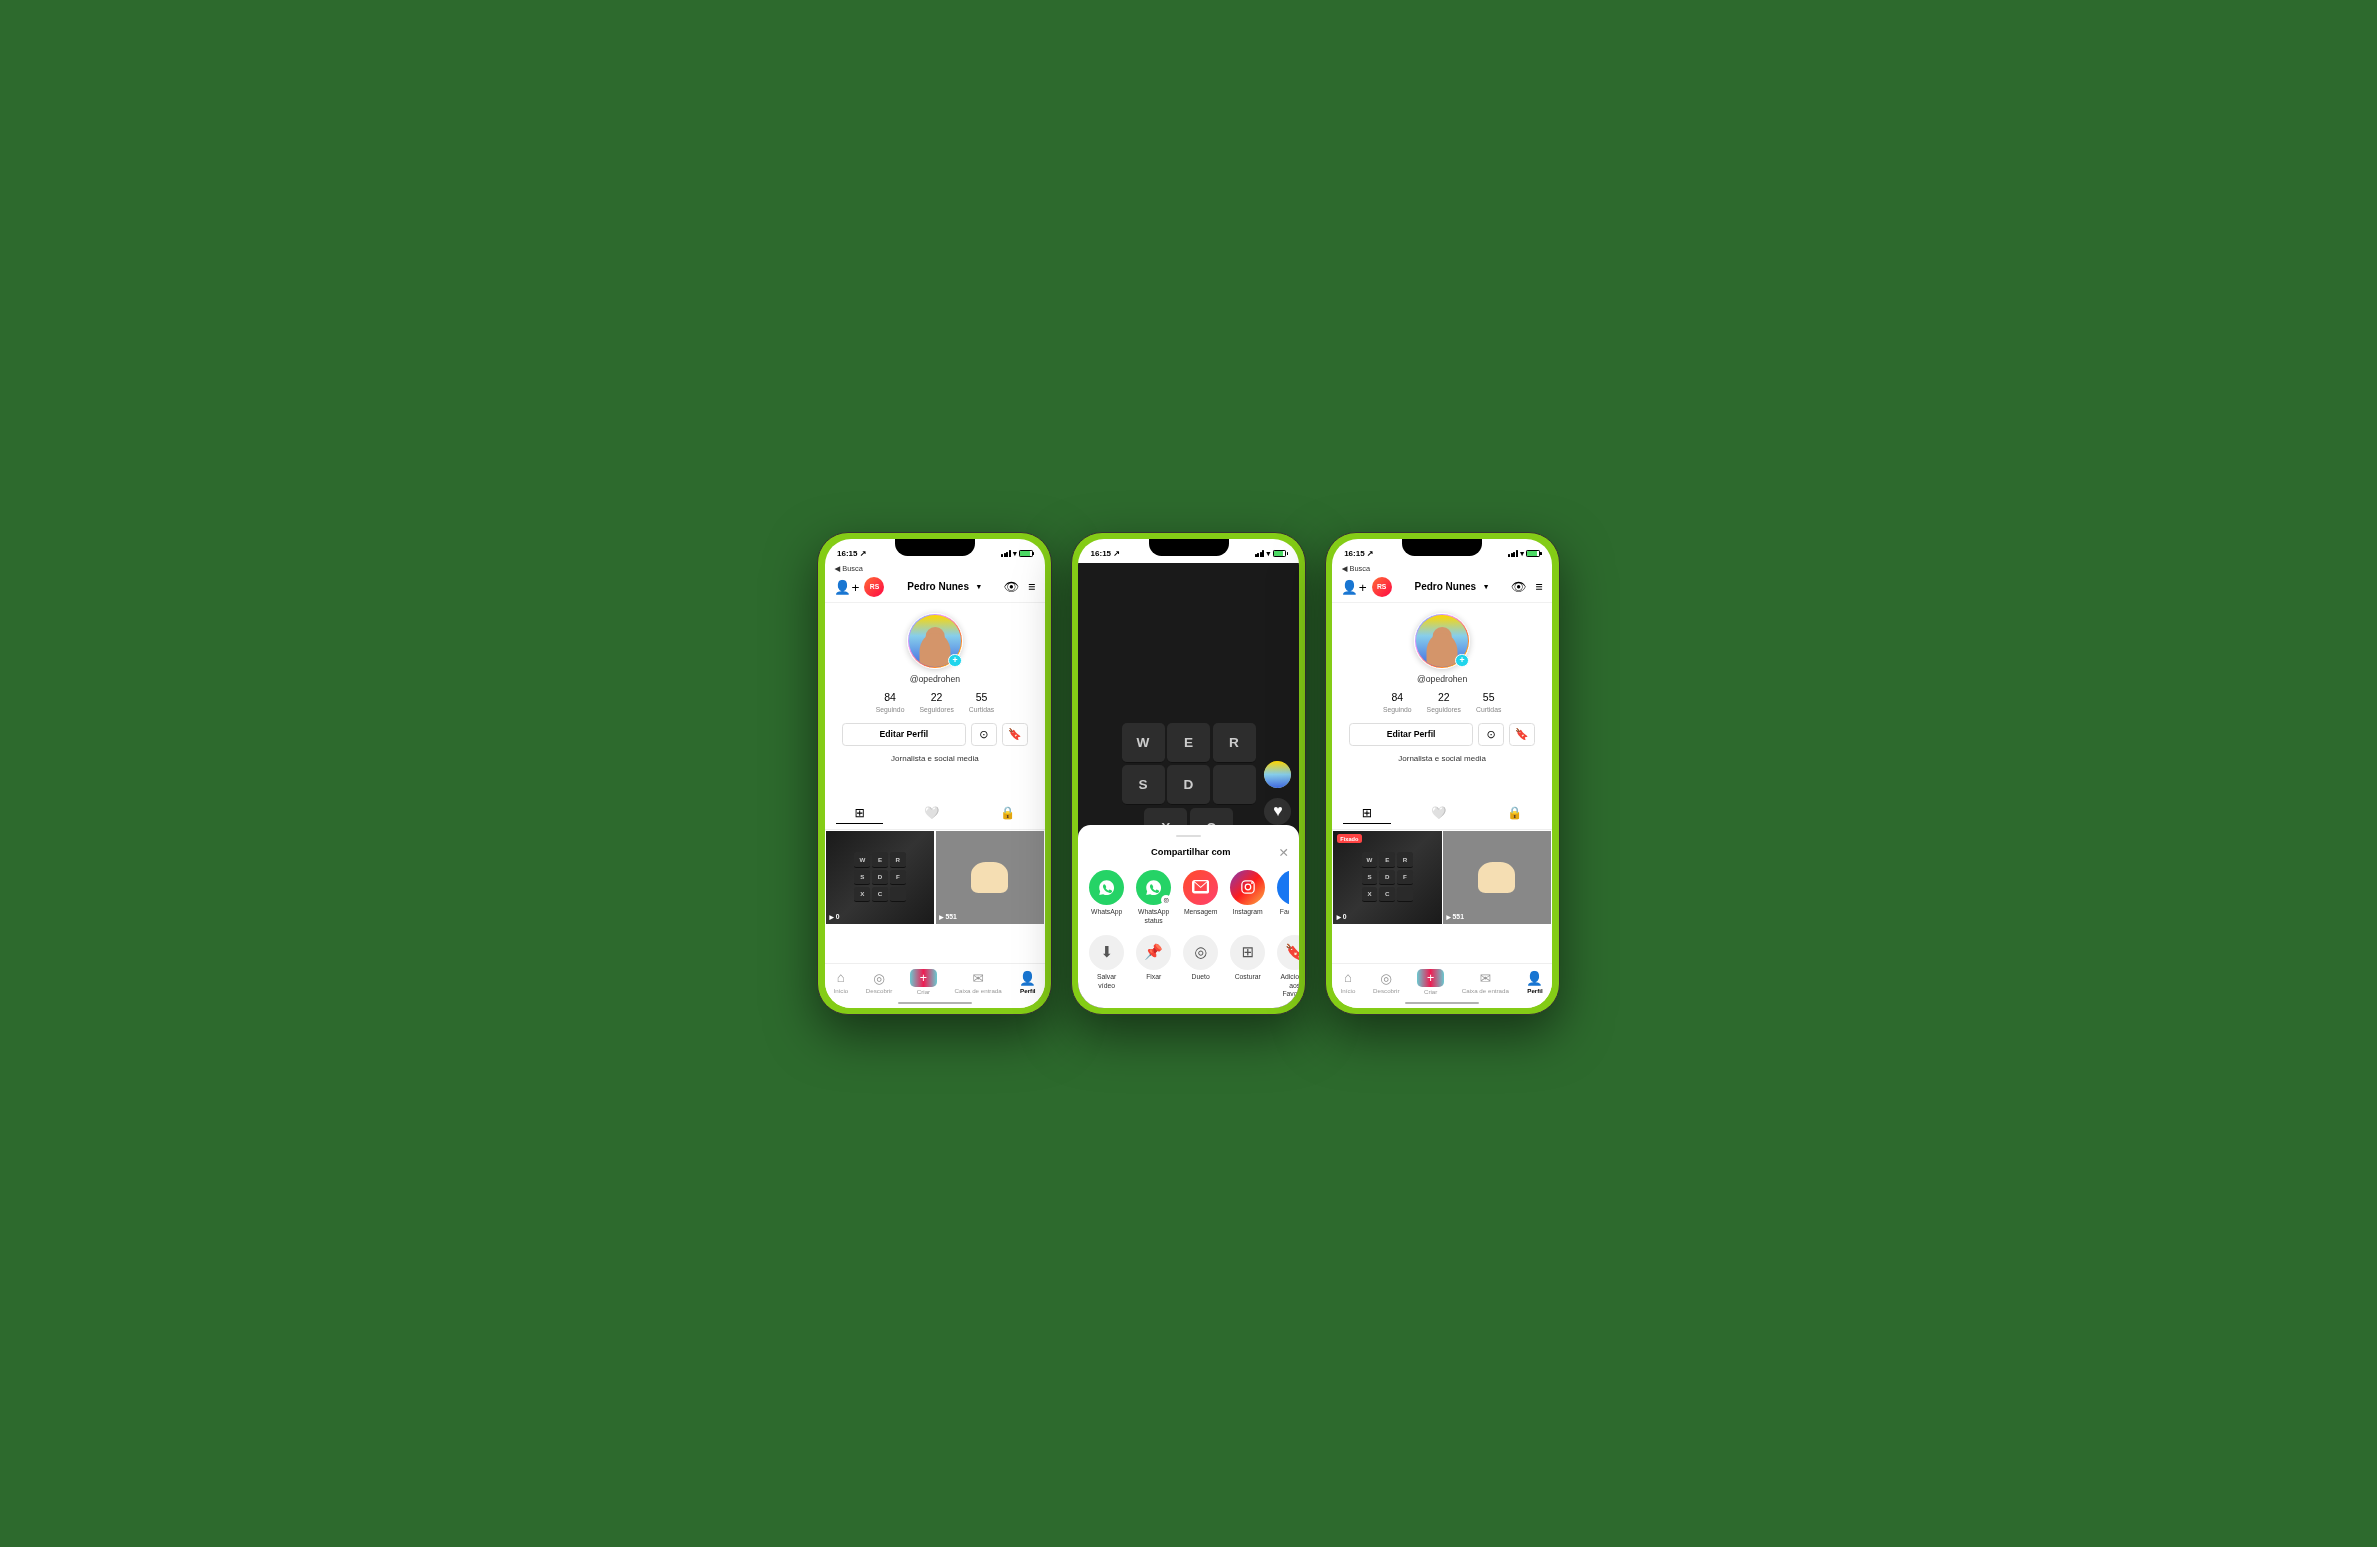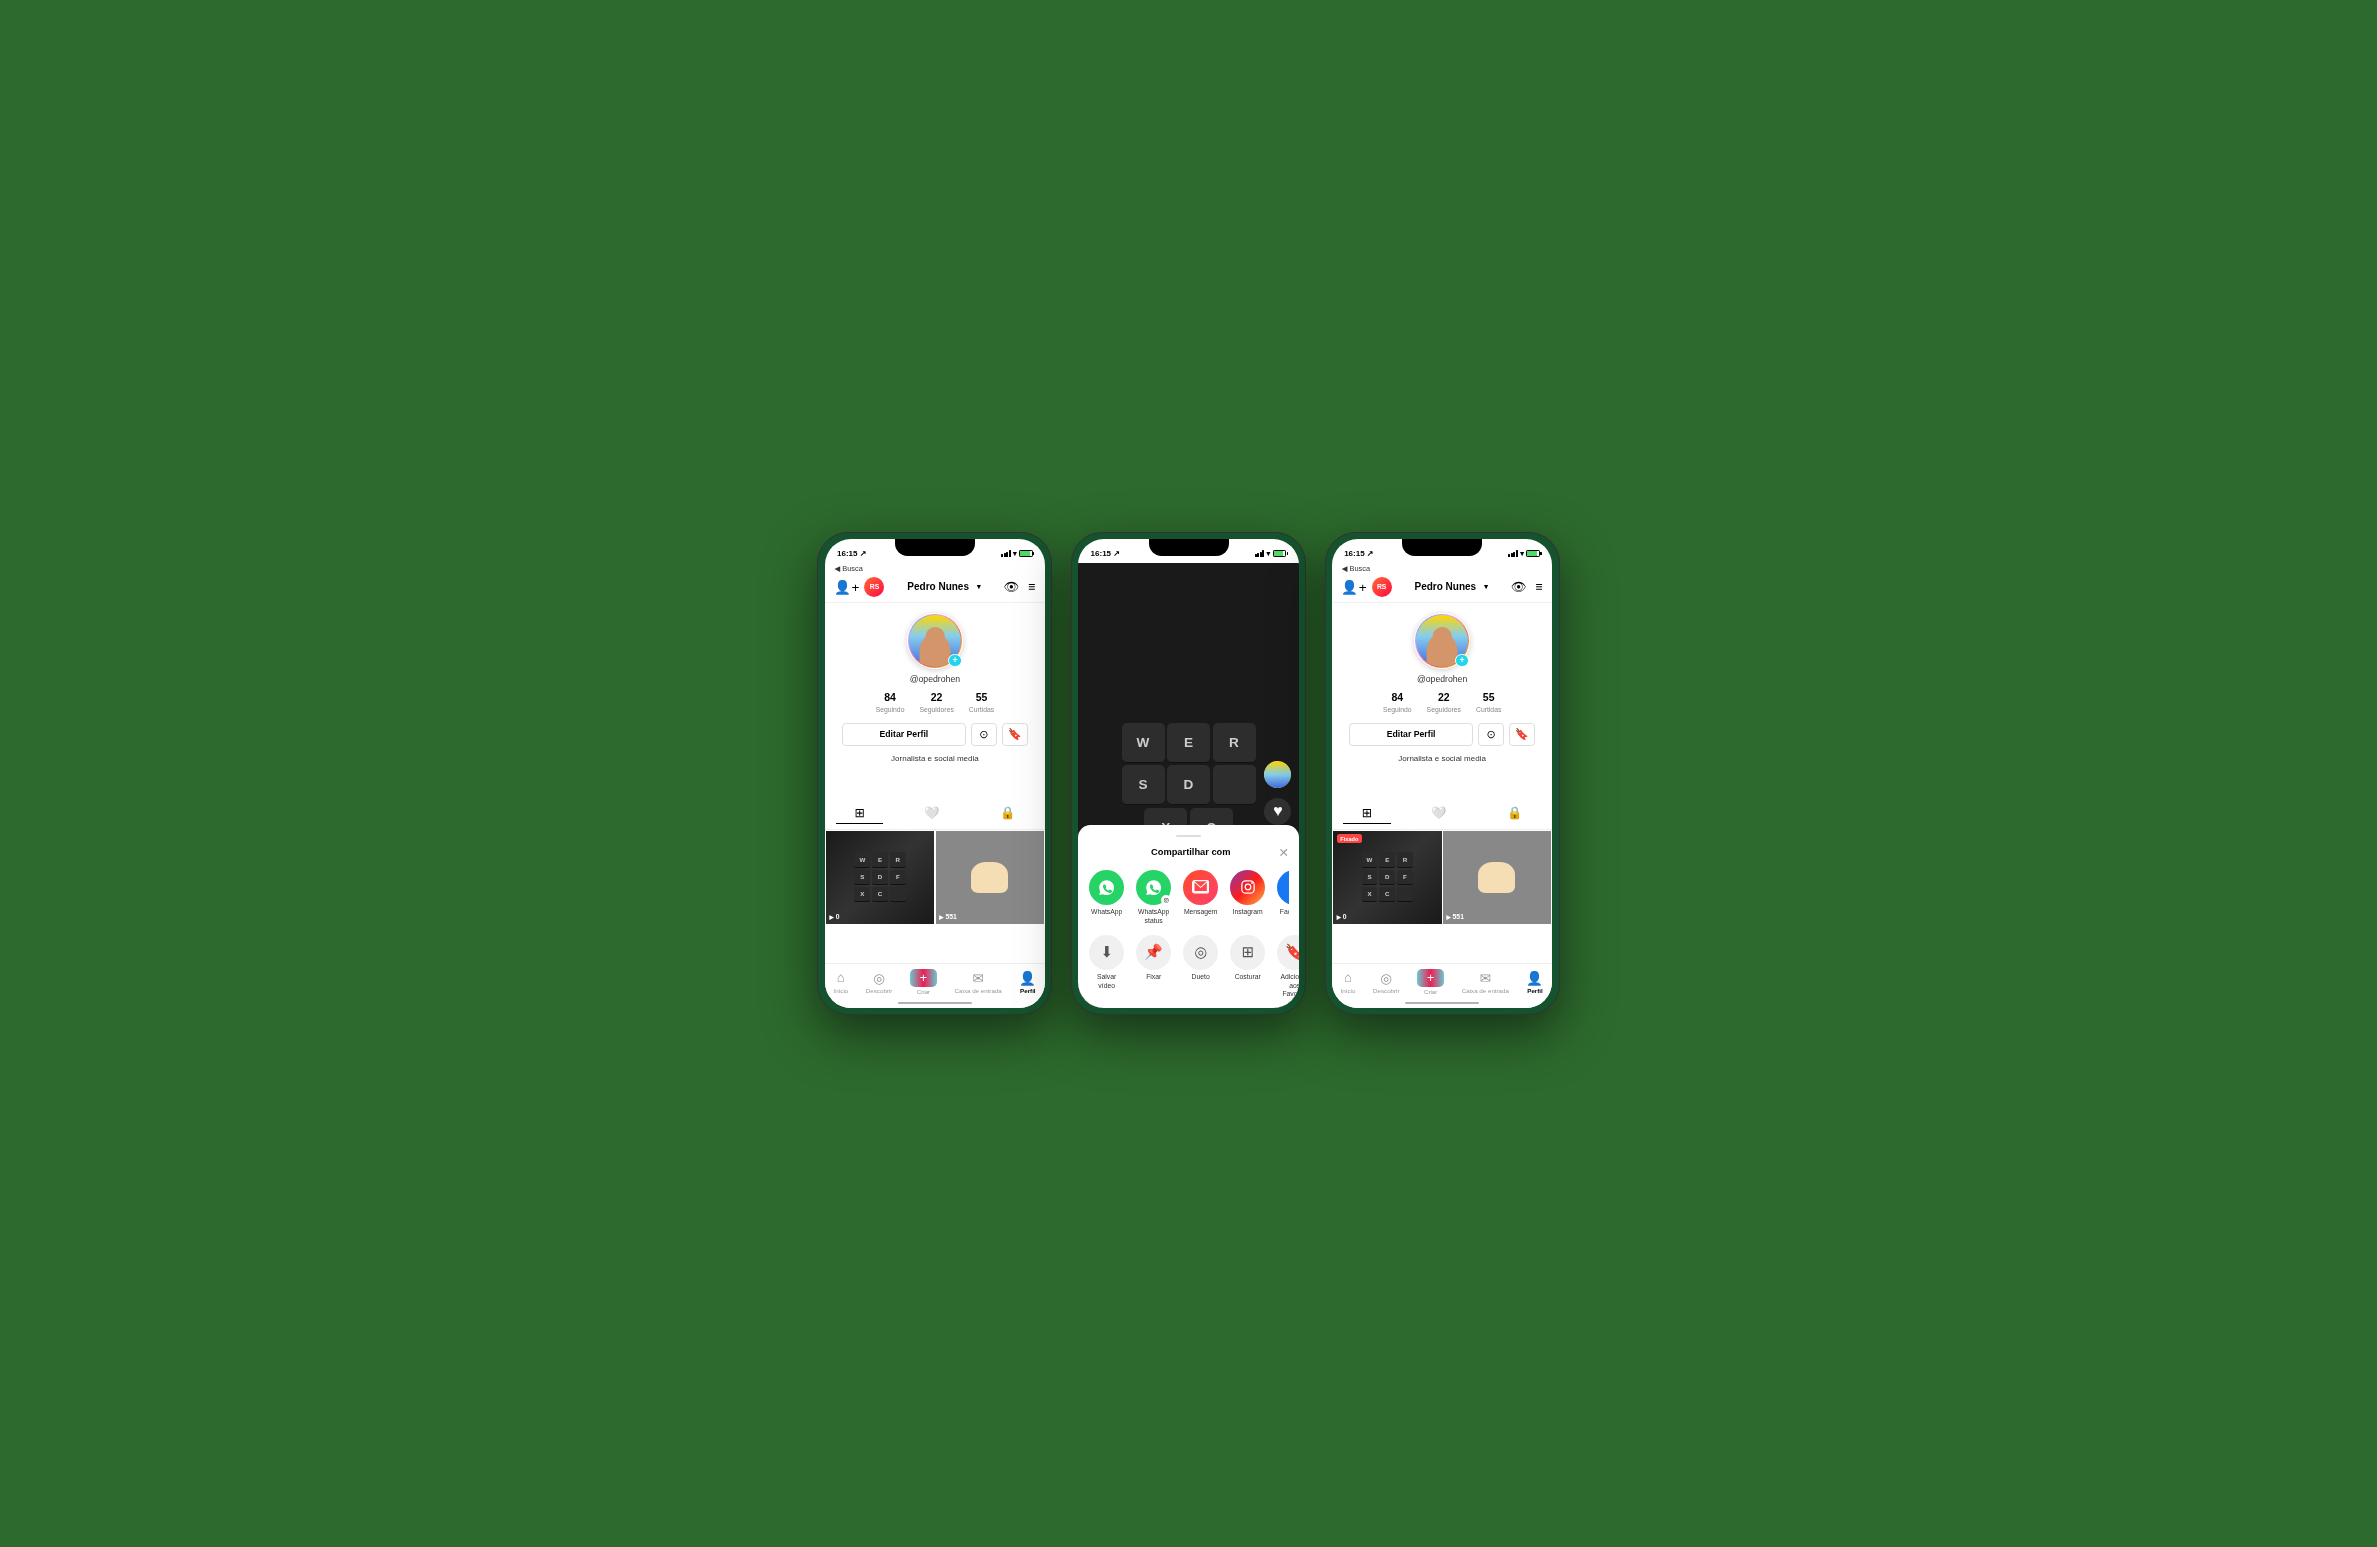--- a/index.html
+++ b/index.html
@@ -14,21 +14,21 @@
     }
     .phones-container {
       display: flex;
       gap: 18.6px;
       align-items: center;
       justify-content: center;
     }
     .phone {
       width: 235px;
       height: 483px;
-      background: #14532d;
+      background: #84cc16;
       border-radius: 31px;
       position: relative;
       box-shadow: 0 18.6px 50px rgba(0,0,0,0.5);
       overflow: hidden;
       border: 1.2px solid #333;
     }
     .phone-inner {
       position: absolute;
       top: 6.2px;
       left: 6.2px;
@@ -134,21 +134,21 @@
       color: white; font-size: 8.7px; font-weight: 700;
       line-height: 1;
     }
     .profile-username { font-size: 8.7px; color: #333; margin-bottom: 7.4px; }
     .stats-row {
       display: flex;
       gap: 15px;
       margin-bottom: 8.7px;
     }
     .stat-item { text-align: center; }
-    .stat-num { font-size: 10.5px; font-weight: 700; display: block; }
+    .stat-num { font-size: 10.5px; font-weight: 400; display: block; }
     .stat-label { font-size: 6.8px; color: #888; }
     .action-row {
       display: flex;
       gap: 5px;
       margin-bottom: 7.4px;
       width: 100%;
       justify-content: center;
     }
     .edit-btn {
       flex: 1;

